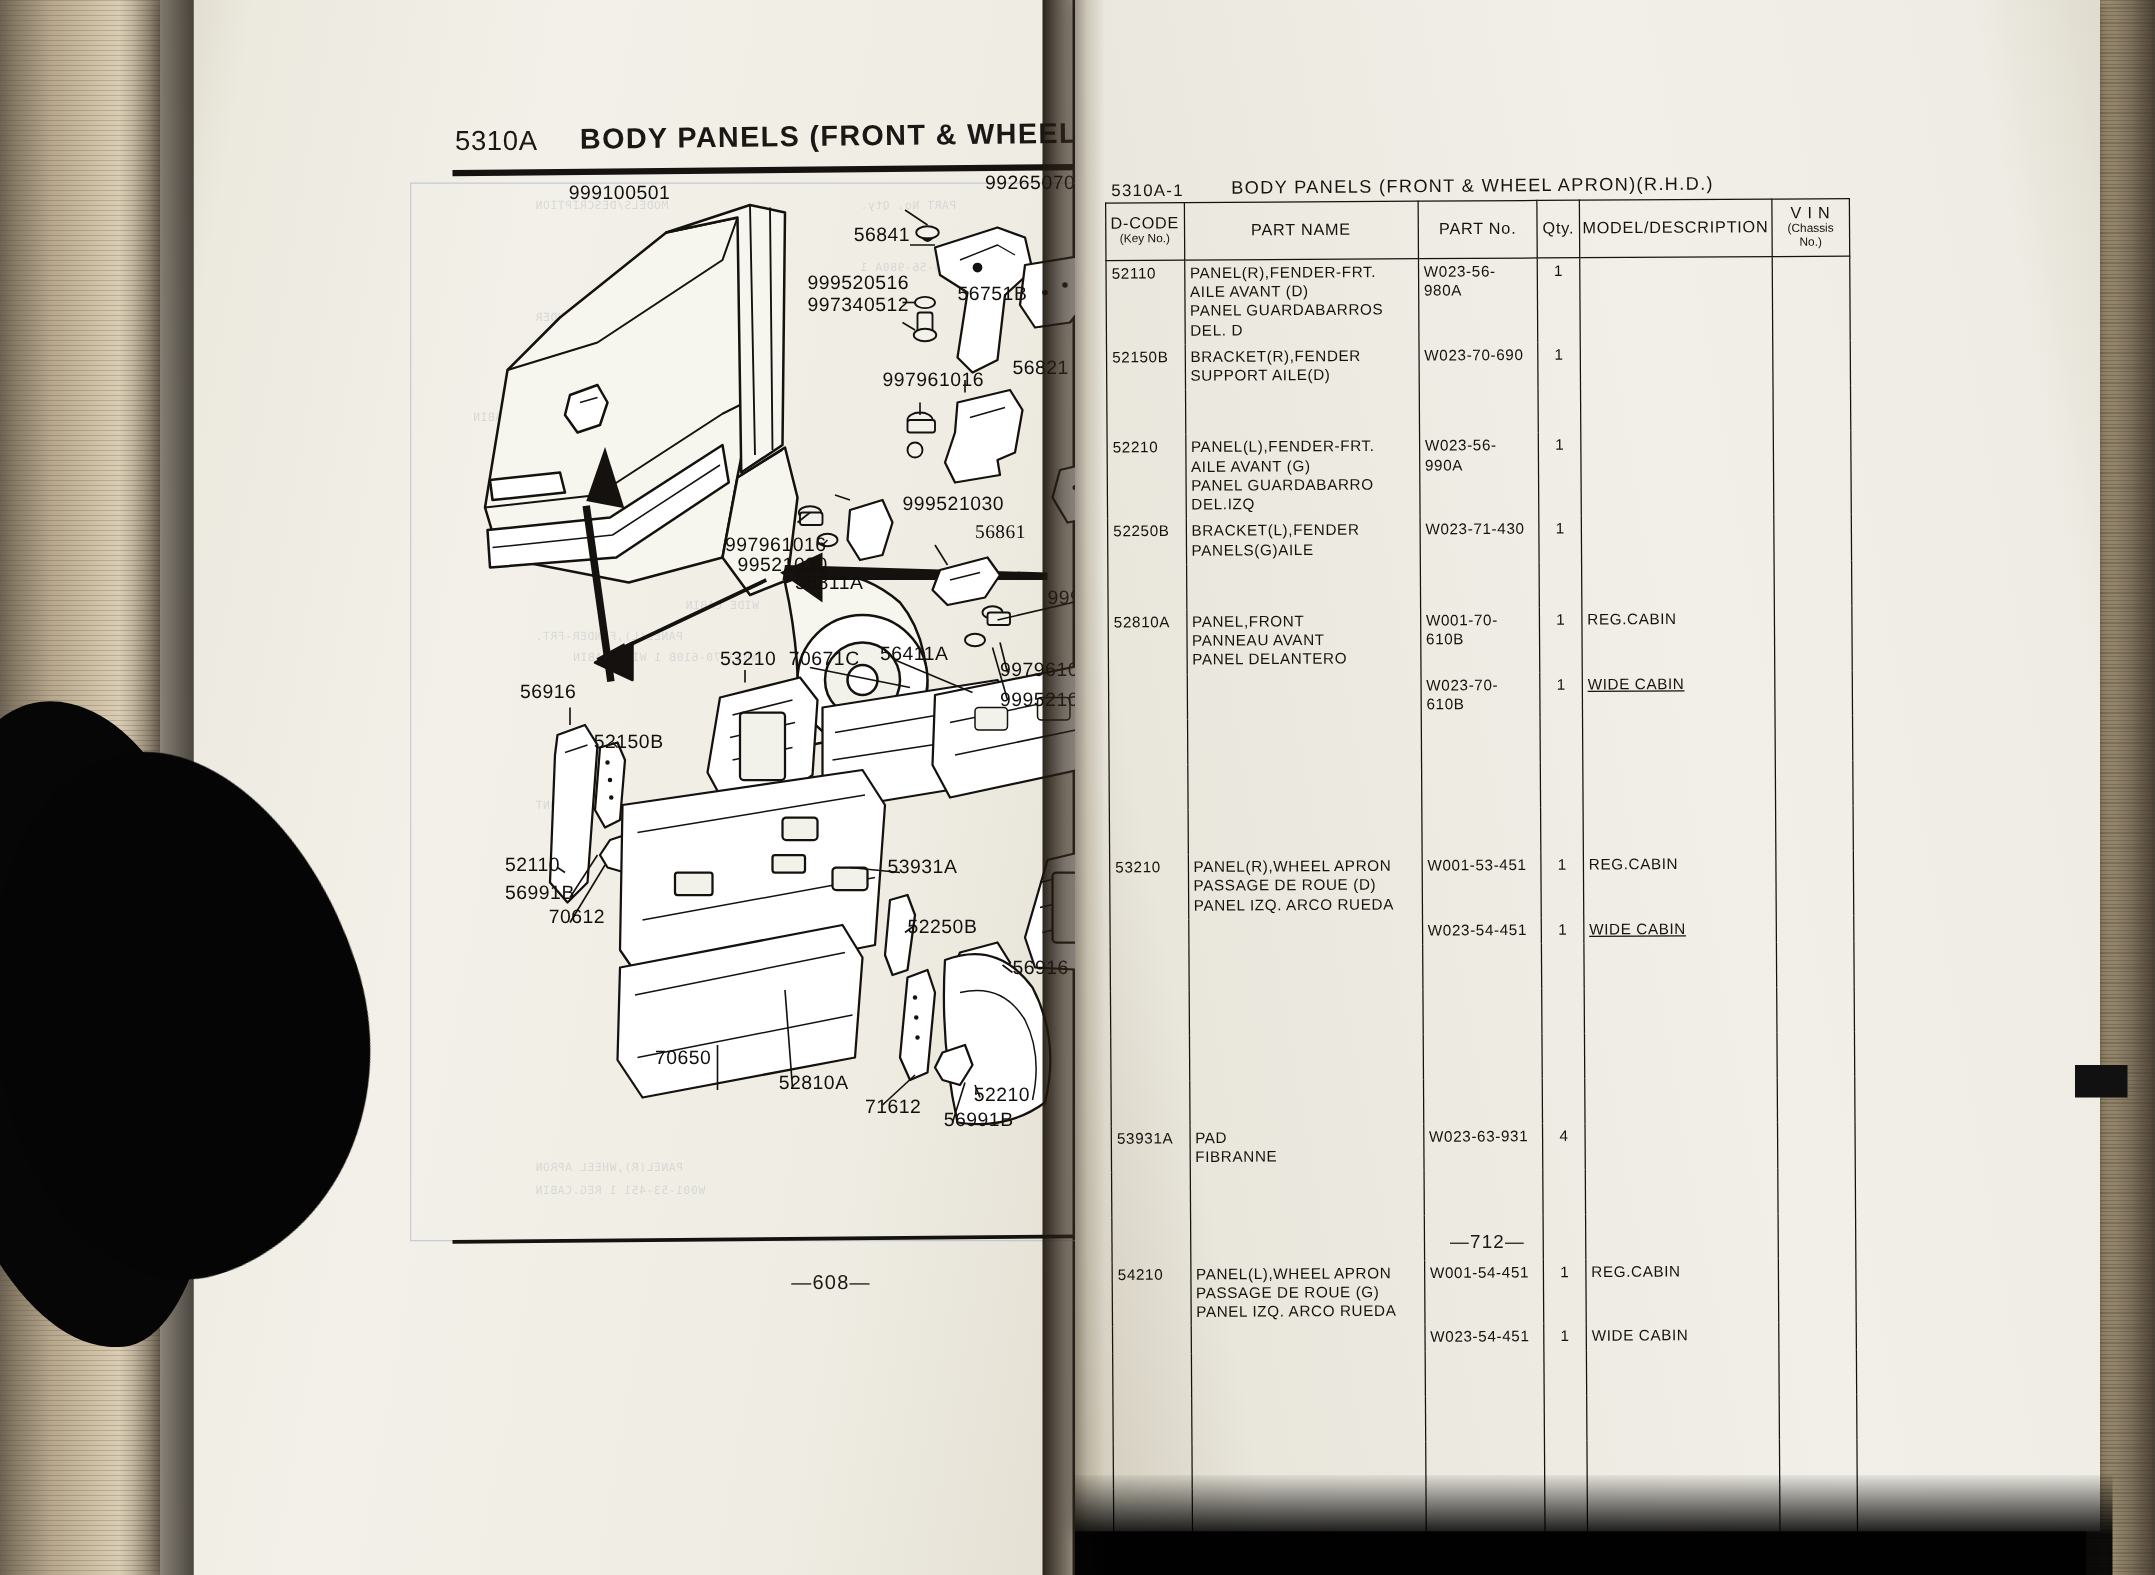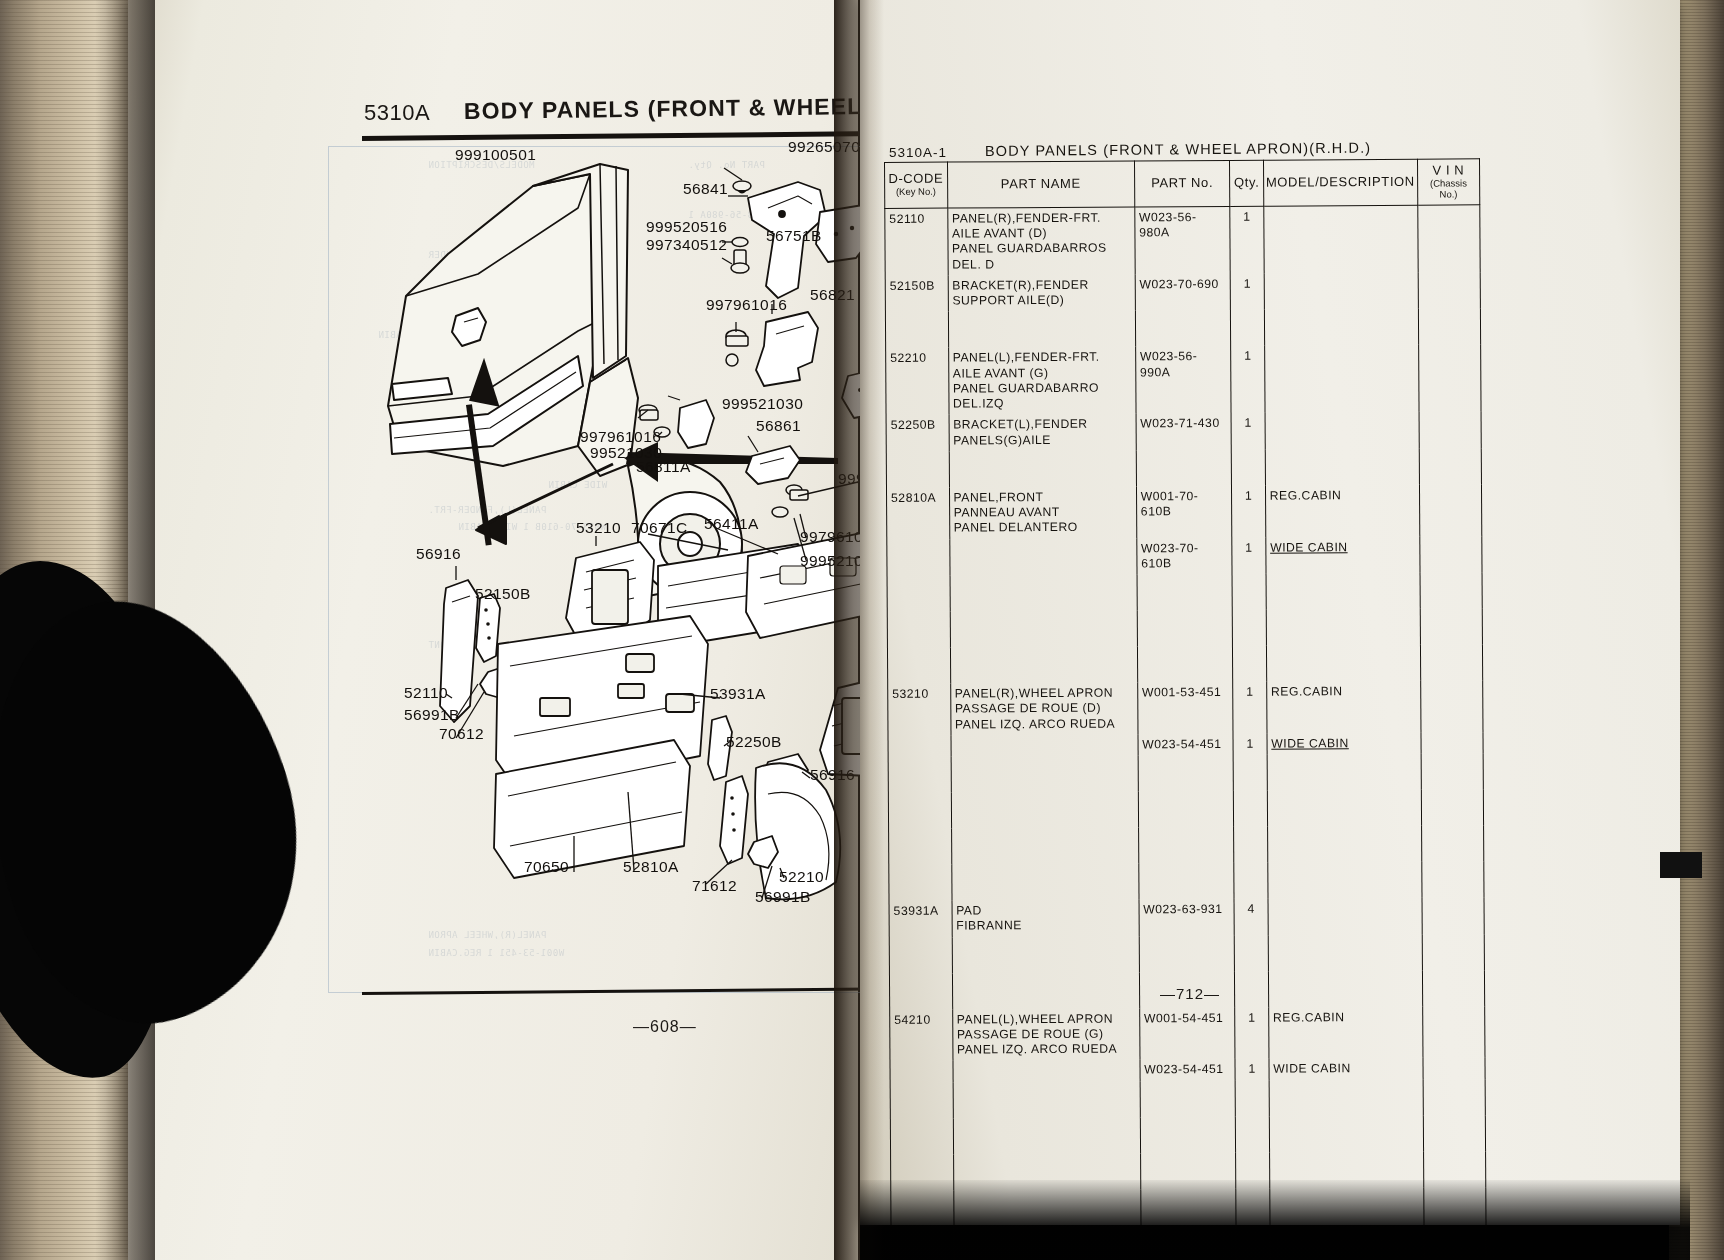--- a/index.html
+++ b/index.html
@@ -397,41 +397,41 @@
   <div class="lbl" style="left:555px;top:180px;">56841</div>
   <div class="lbl" style="left:755px;top:172px;">56891</div>
   <div class="lbl" style="left:518px;top:218px;">999520516</div>
   <div class="lbl" style="left:518px;top:236px;">997340512</div>
   <div class="lbl" style="left:638px;top:227px;">56751B</div>
   <div class="lbl" style="left:757px;top:258px;">56751C</div>
   <div class="lbl" style="left:578px;top:296px;">997961016</div>
   <div class="lbl" style="left:682px;top:286px;">56821</div>
   <div class="lbl" style="left:752px;top:360px;">56871</div>
   <div class="lbl" style="left:594px;top:395px;">999521030</div>
-  <div class="lbl" style="left:628px;top:417px;">56861</div>
+  <div class="lbl" style="left:652px;top:417px;font-family:Liberation Serif, serif;">56861</div>
   <div class="lbl" style="left:452px;top:428px;">997961016</div>
   <div class="lbl" style="left:462px;top:444px;">99521030</div>
   <div class="lbl" style="left:508px;top:458px;">56811A</div>
   <div class="lbl" style="left:710px;top:470px;">999521030</div>
   <div class="lbl" style="left:738px;top:487px;">997961016</div>
   <div class="lbl" style="left:672px;top:528px;">997961016</div>
   <div class="lbl" style="left:672px;top:552px;">999521030</div>
   <div class="lbl" style="left:448px;top:519px;">53210</div>
   <div class="lbl" style="left:503px;top:519px;">70671C</div>
   <div class="lbl" style="left:576px;top:515px;">56411A</div>
   <div class="lbl" style="left:288px;top:545px;">56916</div>
   <div class="lbl" style="left:347px;top:585px;">52150B</div>
   <div class="lbl" style="left:276px;top:684px;">52110</div>
   <div class="lbl" style="left:276px;top:706px;">56991B</div>
   <div class="lbl" style="left:311px;top:725px;">70612</div>
   <div class="lbl" style="left:582px;top:685px;">53931A</div>
   <div class="lbl" style="left:598px;top:733px;">52250B</div>
   <div class="lbl" style="left:758px;top:732px;">54210</div>
   <div class="lbl" style="left:682px;top:766px;">56916</div>
-  <div class="lbl" style="left:396px;top:858px;">70650</div>
+  <div class="lbl" style="left:396px;top:838px;">70650</div>
   <div class="lbl" style="left:495px;top:858px;">52810A</div>
   <div class="lbl" style="left:564px;top:877px;">71612</div>
   <div class="lbl" style="left:651px;top:868px;">52210</div>
   <div class="lbl" style="left:627px;top:888px;">56991B</div>
 </div>
 
 <div class="page page-right">
   <div class="r-head-code" style="left:29px;top:145px;">5310A-1</div>
   <div class="r-head-title" style="left:125px;top:143px;">BODY PANELS (FRONT &amp; WHEEL APRON)(R.H.D.)</div>
 

